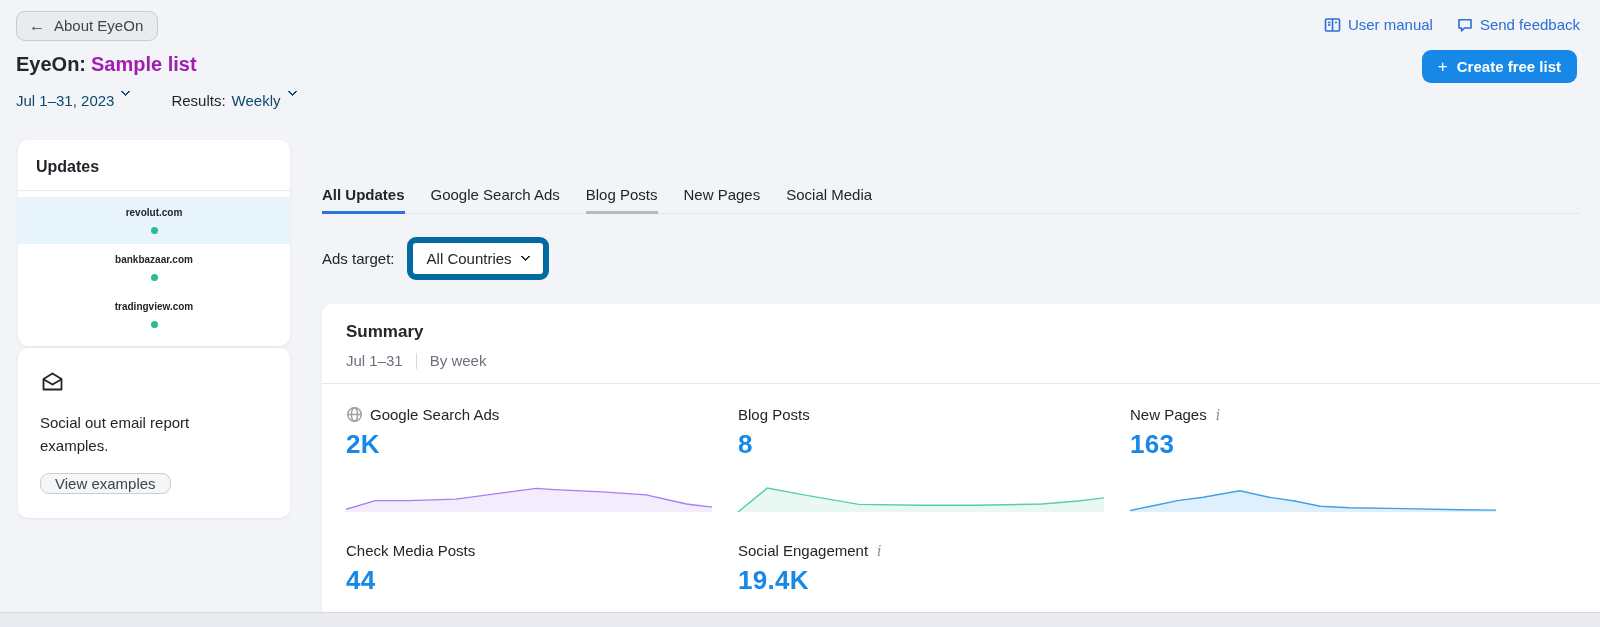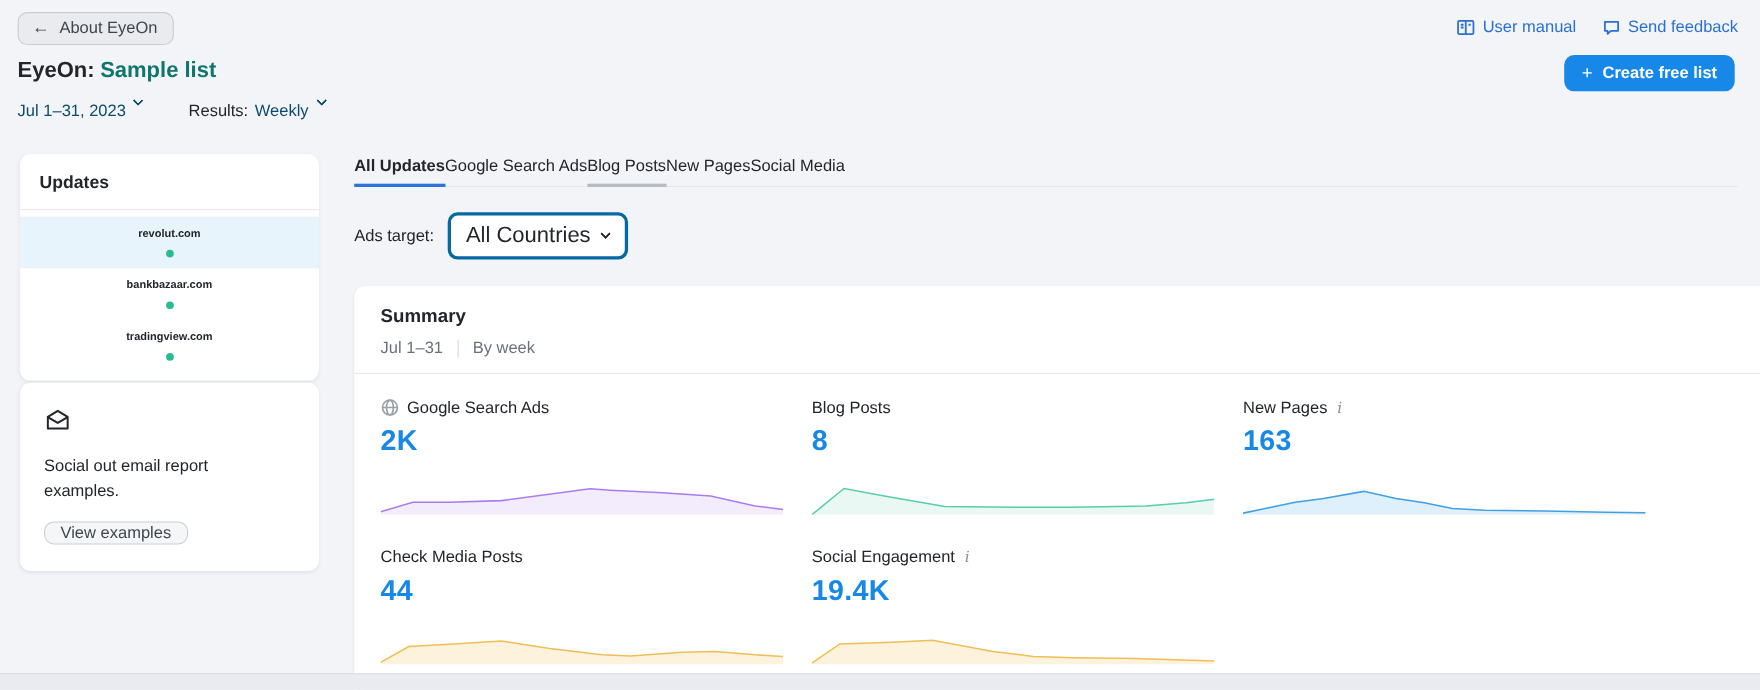--- a/index.html
+++ b/index.html
@@ -21,21 +21,21 @@
     font-family:inherit; cursor:pointer;
   }
   .about-btn .arrow { font-size:16px; line-height:1; color:#3f444d; }
 
   .top-links { position:absolute; right:20px; top:16px; display:flex; gap:24px; }
   .top-link { display:inline-flex; align-items:center; gap:7px; color:#2a6fd6;
     font-size:15px; font-weight:500; text-decoration:none; cursor:pointer; }
   .top-link svg { display:block; }
 
   .page-title { position:absolute; left:16px; top:53px; font-size:20px; font-weight:700; }
-  .page-title .t-muted { color:#0f766e; margin-left:5px;text-align:right; }
+  .page-title .t-muted { color:#a21caf; margin-left:5px;text-align:right; }
 
   .create-btn {
     position:absolute; right:23px; top:50px;
     display:inline-flex; align-items:center; gap:9px;
     background:#1788e8; color:#fff; border:none; border-radius:9px;
     padding:8px 16px; font-size:15px; font-weight:700; font-family:inherit; cursor:pointer;
   }
   .create-btn .plus { font-size:17px; font-weight:500; line-height:1; }
 
   .date-row { position:absolute; left:16px; top:92px; display:flex; align-items:center; gap:42px; font-size:15px; }
@@ -60,29 +60,29 @@
   .sidebar-list { padding:6px 0 8px; }
 
   .email-card { position:absolute; left:18px; top:348px; width:272px; padding:22px 22px 24px; }
   .email-card .mail-icon { margin-bottom:14px; }
   .email-text { font-size:15px; line-height:1.5; color:#22252a; margin-bottom:16px; max-width:190px; }
   .ghost-btn { background:#f5f6f8; border:1px solid #c9cdd3; border-radius:9px;
     padding:1px 14px; font-size:15px; color:#3f444d; font-family:inherit; cursor:pointer; }
 
   
   .main { position:absolute; left:322px; top:142px; width:1258px; }
-  .tabs { display:flex; border-bottom:1px solid #e5e7ea; }
+  .tabs { display:flex; gap:26px; border-bottom:1px solid #e5e7ea;margin-top:44px; }
   .tab { font-size:15px; padding-bottom:8px; border-bottom:3px solid transparent;
     margin-bottom:-1px; cursor:pointer; white-space:nowrap; }
   .tab.active { font-weight:700; border-bottom-color:#2a74da; }
   .tab.hover { border-bottom-color:#b7bbc2; }
 
   .filter-row { display:flex; align-items:center; gap:12px; margin-top:23px; font-size:15px; }
-  .dropdown { display:inline-flex; align-items:center; background:#fff; border:3px solid #0369a1;
-    border-radius:9px; padding:7px 14px; font-size:20px; cursor:pointer; }
+  .dropdown { display:inline-flex; align-items:center; background:#fff; border:6px solid #0369a1;
+    border-radius:9px; padding:7px 14px; font-size:15px; cursor:pointer; }
   .dropdown .chev { margin-left:10px; }
 
   .summary-card { margin-top:24px; width:1400px; padding-bottom:22px; }
   .summary-head { padding:18px 24px 14px; }
   .summary-title { font-size:17px; font-weight:700; margin-bottom:10px; }
   .summary-sub { display:flex; align-items:center; font-size:15px; color:#6b717c; }
   .vsep { width:1px; height:16px; background:#d5d8dd; margin:0 13px; }
   .card-divider { height:1px; background:#e6e8ec; }
 
   .metrics { display:grid; grid-template-columns:392px 392px 1fr; row-gap:30px;

